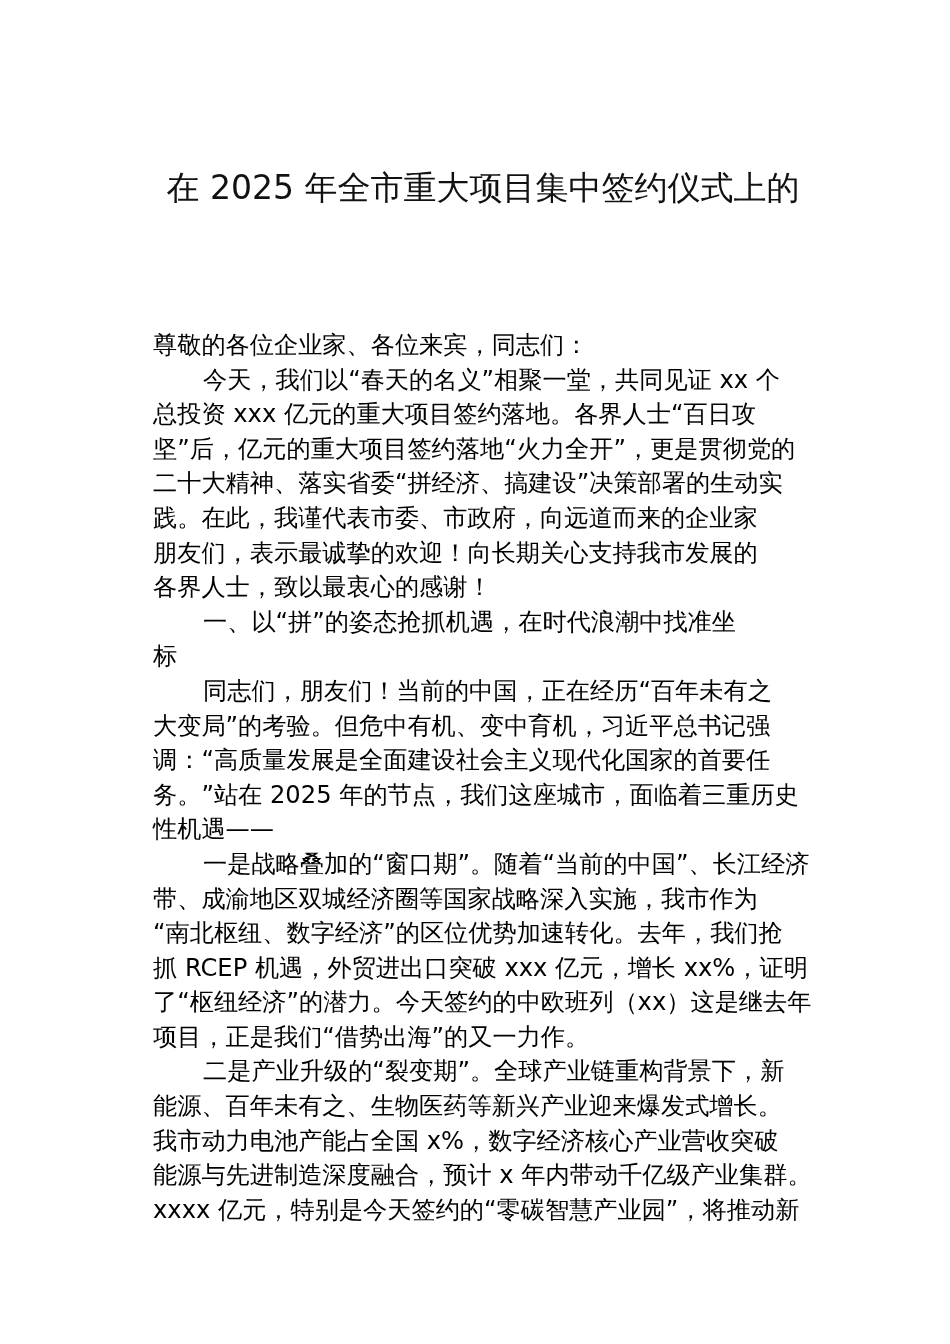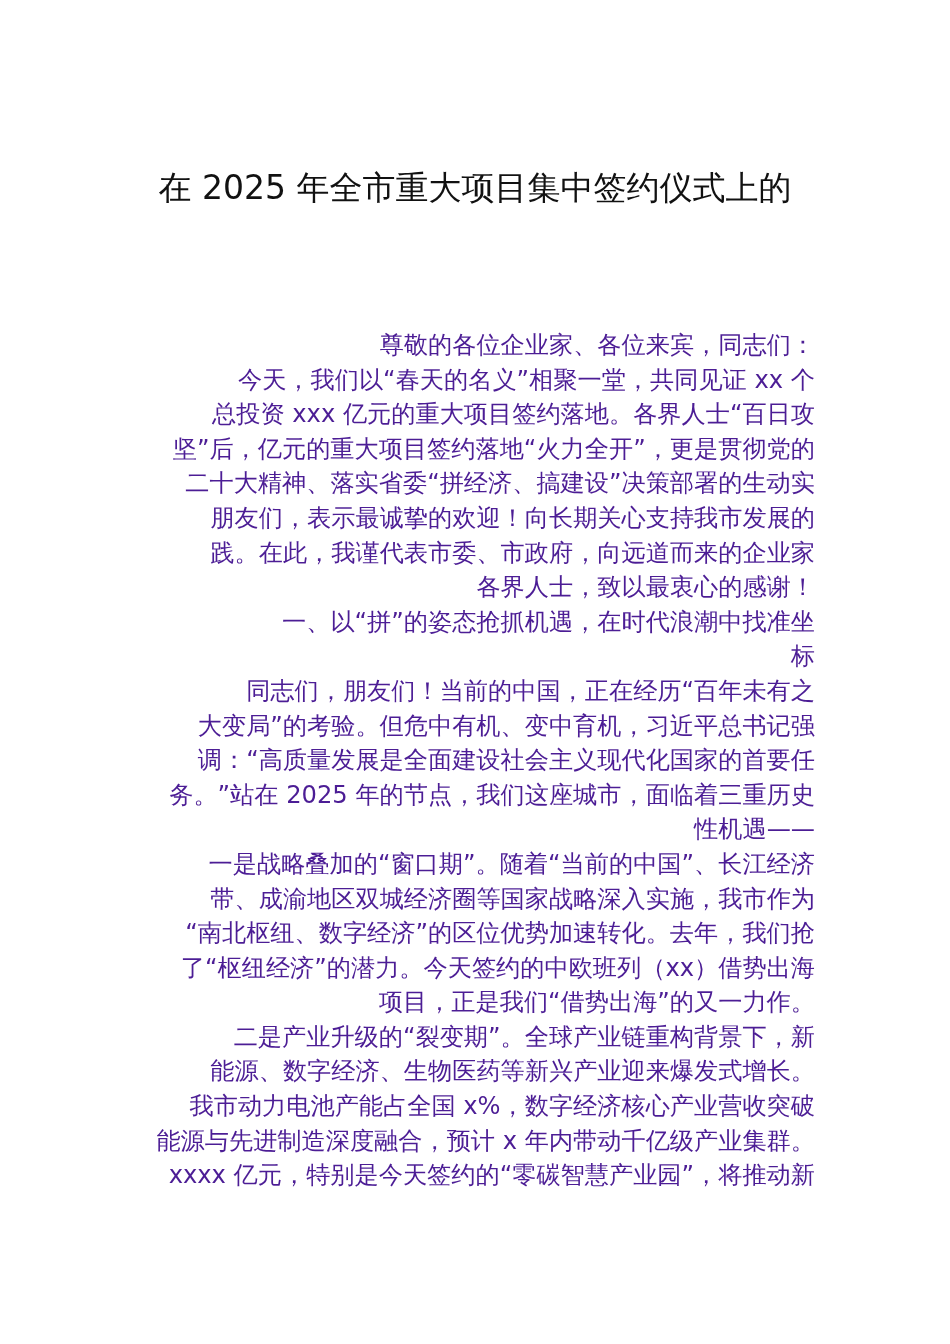--- a/index.html
+++ b/index.html
@@ -1,54 +1,55 @@
 <!DOCTYPE html>
 <html><head>
   <meta charset="utf-8">
   <style>
     html, body { margin: 0; padding: 0; background: #ffffff; }
     body { width: 950px; height: 1344px; position: relative; overflow: hidden;
            font-family: "DejaVu Sans", "Liberation Sans", sans-serif; color: #111111; }
-    .page { position: absolute; left: 0; top: 0; width: 918px; height: 1344px; background: #fff; }
+    .page { position: absolute; left: 8px; top: 0; width: 918px; height: 1344px; background: #fff; }
     .title { position: absolute; left: 140px; width: 670px; text-align: center;
              font-size: 33px; line-height: 40px; letter-spacing: 0px; color: #111; white-space: nowrap; }
     .title.l1 { top: 168px; }
     .title.l2 { top: 238px; }
     .body { position: absolute; left: 145px; top: 328px; width: 670px;
-            font-size: 24.2px; line-height: 34.6px; color: #4c1d95; text-align: right; }
+            font-size: 24.2px; line-height: 34.6px; color: #000000; }
     .line { display: block; white-space: nowrap; height: 34.6px; }
     .indent { padding-left: 50px; }
     .heading { font-weight: normal; }
   </style>
 </head>
 <body>
 
 <div class="page">
   <div class="title l1">在 2025 年全市重大项目集中签约仪式上的</div>
 
   <div class="body" id="doc-body">
       <span class="line">尊敬的各位企业家、各位来宾，同志们：</span>
       <span class="line indent">今天，我们以“春天的名义”相聚一堂，共同见证 xx 个</span>
       <span class="line">总投资 xxx 亿元的重大项目签约落地。各界人士“百日攻</span>
       <span class="line">坚”后，亿元的重大项目签约落地“火力全开”，更是贯彻党的</span>
       <span class="line">二十大精神、落实省委“拼经济、搞建设”决策部署的生动实</span>
+      <span class="line">践。在此，我谨代表市委、市政府，向远道而来的企业家</span>
       <span class="line">朋友们，表示最诚挚的欢迎！向长期关心支持我市发展的</span>
-      <span class="line">践。在此，我谨代表市委、市政府，向远道而来的企业家</span>
       <span class="line">各界人士，致以最衷心的感谢！</span>
       <span class="line indent heading">一、以“拼”的姿态抢抓机遇，在时代浪潮中找准坐</span>
       <span class="line heading">标</span>
       <span class="line indent">同志们，朋友们！当前的中国，正在经历“百年未有之</span>
       <span class="line">大变局”的考验。但危中有机、变中育机，习近平总书记强</span>
       <span class="line">调：“高质量发展是全面建设社会主义现代化国家的首要任</span>
       <span class="line">务。”站在 2025 年的节点，我们这座城市，面临着三重历史</span>
       <span class="line">性机遇——</span>
       <span class="line indent">一是战略叠加的“窗口期”。随着“当前的中国”、长江经济</span>
       <span class="line">带、成渝地区双城经济圈等国家战略深入实施，我市作为</span>
       <span class="line">“南北枢纽、数字经济”的区位优势加速转化。去年，我们抢</span>
-      <span class="line">了“枢纽经济”的潜力。今天签约的中欧班列（xx）借势出海</span>
+      <span class="line">抓 RCEP 机遇，外贸进出口突破 xxx 亿元，增长 xx%，证明</span>
+      <span class="line">了“枢纽经济”的潜力。今天签约的中欧班列（xx）这是继去年</span>
       <span class="line">项目，正是我们“借势出海”的又一力作。</span>
       <span class="line indent">二是产业升级的“裂变期”。全球产业链重构背景下，新</span>
-      <span class="line">能源、数字经济、生物医药等新兴产业迎来爆发式增长。</span>
+      <span class="line">能源、百年未有之、生物医药等新兴产业迎来爆发式增长。</span>
       <span class="line">我市动力电池产能占全国 x%，数字经济核心产业营收突破</span>
       <span class="line">能源与先进制造深度融合，预计 x 年内带动千亿级产业集群。</span>
       <span class="line">xxxx 亿元，特别是今天签约的“零碳智慧产业园”，将推动新</span>
     </div>
 </div>
 
 </body></html>

